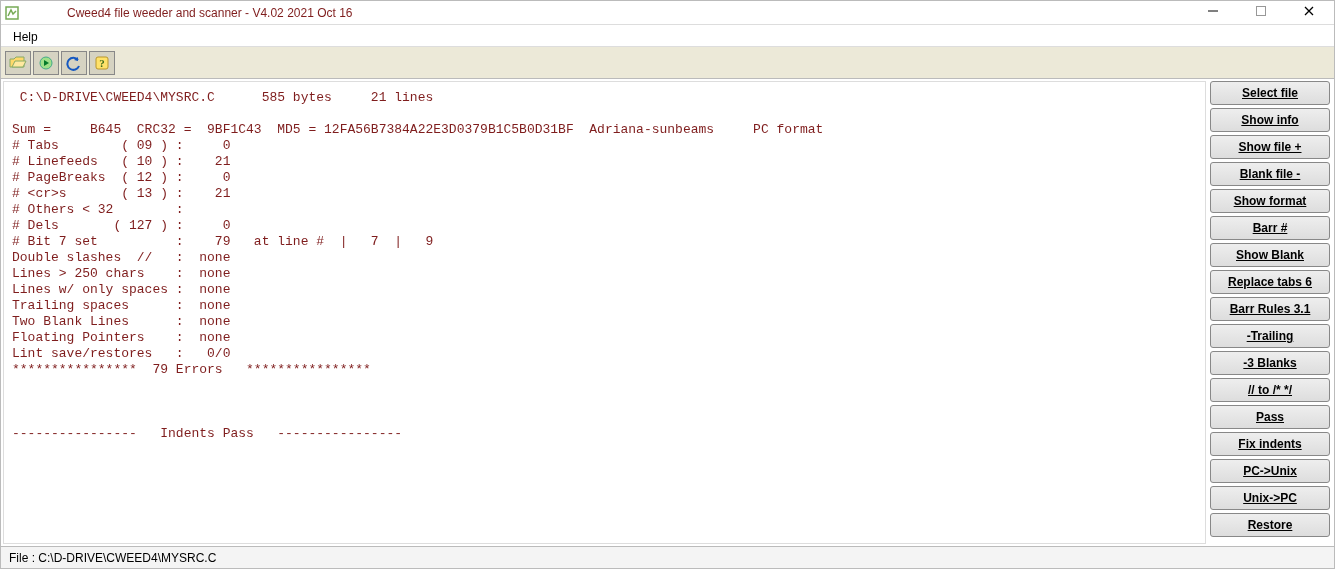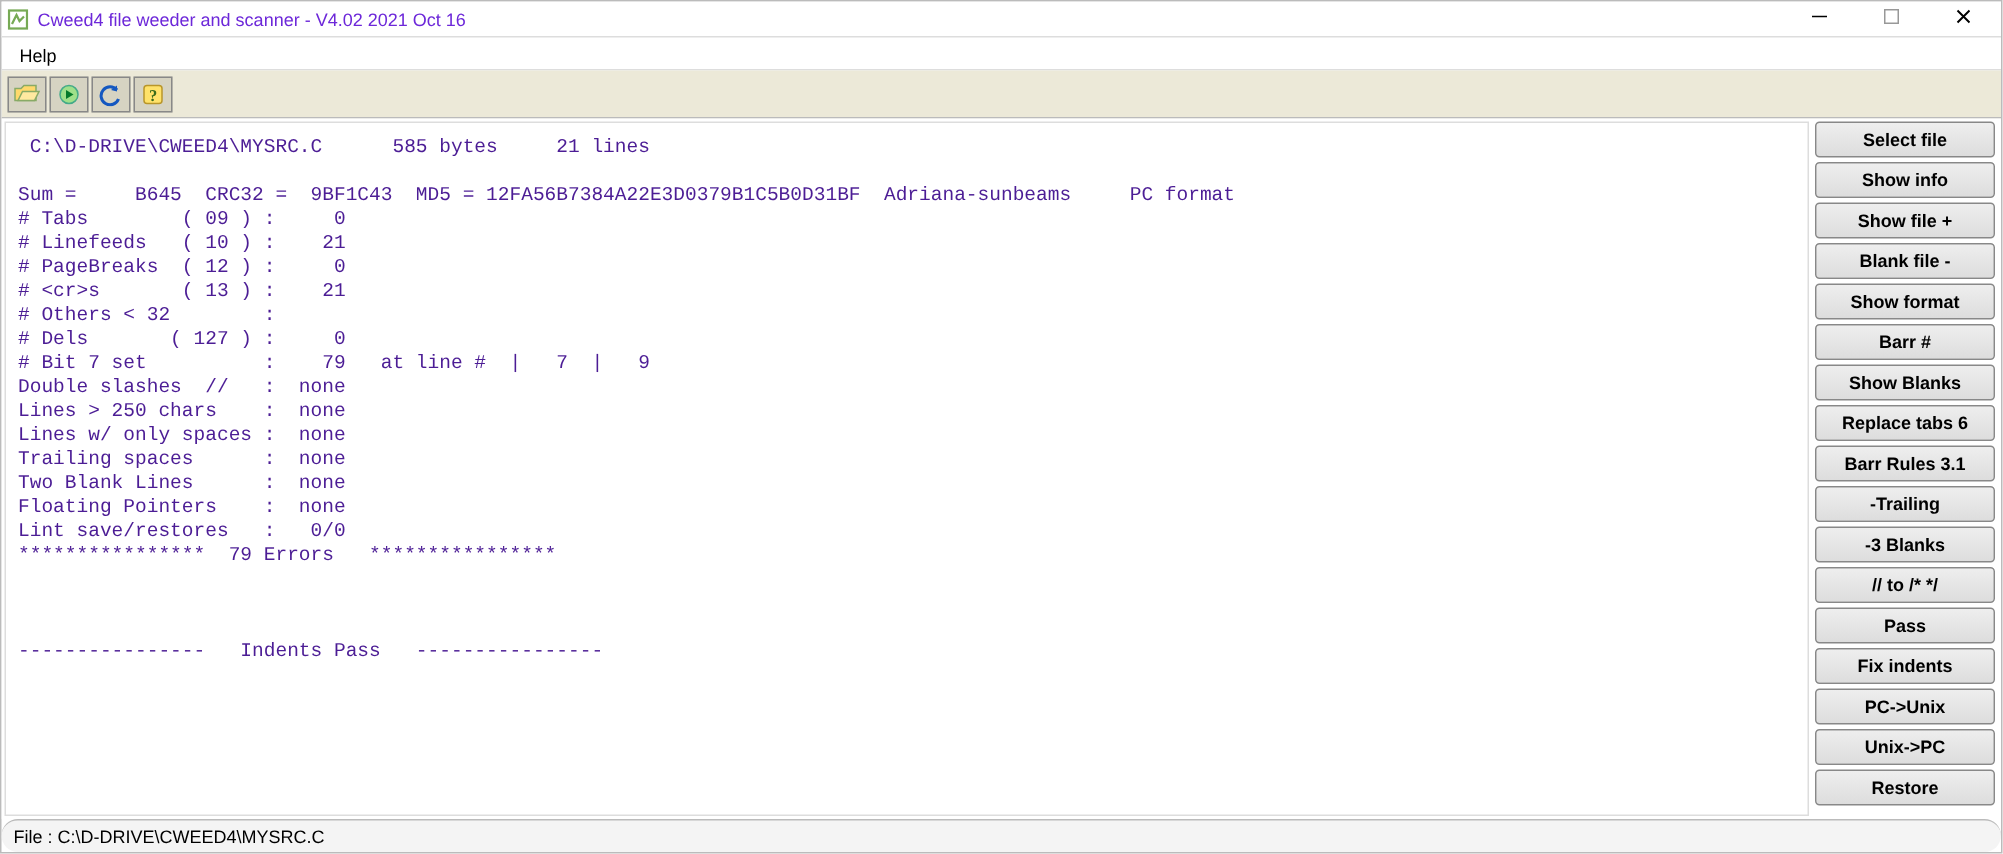--- a/index.html
+++ b/index.html
@@ -20,21 +20,21 @@
     height: 24px;
     padding: 0 4px;
     background: #fff;
     border-bottom: 1px solid #ddd;
   }
   .titlebar .app-icon {
     width: 14px; height: 14px;
     margin-right: 6px;
     display: inline-block;
   }
-  .titlebar .title-text { flex: 1; color: #6d28d9; }
+  .titlebar .title-text { flex: 1; color: #7f1d1d; margin-left: 42px; }
   .win-controls { display: flex; gap: 18px; margin-right: 6px; }
   .win-btn { width: 30px; text-align: center; font-size: 13px; cursor: default; }
   .menubar {
     height: 22px;
     display: flex;
     align-items: flex-end;
     padding: 0 6px;
     border-bottom: 1px solid #ddd;
   }
   .menu-item { padding: 2px 6px; cursor: default; }
@@ -62,21 +62,21 @@
     overflow: hidden;
     background: #fff;
   }
   .content {
     flex: 1;
     padding: 8px 4px 4px 8px;
     font-family: "Courier New", monospace;
     font-size: 13px;
     line-height: 16px;
     white-space: pre;
-    color: #4c1d95;
+    color: #7f1d1d;
     overflow: auto;
     border: 1px solid #ddd;
     margin: 2px;
   }
   .side-panel {
     width: 126px;
     padding: 2px 4px 2px 2px;
     display: flex;
     flex-direction: column;
     gap: 3px;
@@ -88,30 +88,30 @@
     font-family: Tahoma, sans-serif;
     background: linear-gradient(#eee, #ddd);
     border: 1px solid #888;
     border-radius: 3px;
     cursor: default;
     text-align: left;
     display: flex;
     align-items: center;
     justify-content: center;
     color: #000;
+    text-decoration: underline;
   }
   .statusbar {
     height: 22px;
     border-top: 1px solid #bbb;
     display: flex;
     align-items: center;
     padding: 0 8px;
     font-size: 12px;
     background: #f4f4f4;
-    border-radius: 11px;
   }
 </style>
 </head>
 <body>
 
 <div class="titlebar">
   <span class="app-icon">
     <svg width="14" height="14" viewBox="0 0 14 14">
       <rect x="1" y="1" width="12" height="12" fill="none" stroke="#7a5" stroke-width="1.5"></rect>
       <path d="M3 10 L6 4 L8 8 L11 5" fill="none" stroke="#7a5" stroke-width="1.5"></path>
@@ -191,21 +191,21 @@
 
 
 ----------------   Indents Pass   ----------------</div>
   <div class="side-panel">
     <div class="side-btn">Select file</div>
     <div class="side-btn">Show info</div>
     <div class="side-btn">Show file +</div>
     <div class="side-btn">Blank file -</div>
     <div class="side-btn">Show format</div>
     <div class="side-btn">Barr #</div>
-    <div class="side-btn">Show Blanks</div>
+    <div class="side-btn">Show Blank</div>
     <div class="side-btn">Replace tabs 6</div>
     <div class="side-btn">Barr Rules 3.1</div>
     <div class="side-btn">-Trailing</div>
     <div class="side-btn">-3 Blanks</div>
     <div class="side-btn">// to /* */</div>
     <div class="side-btn">Pass</div>
     <div class="side-btn">Fix indents</div>
     <div class="side-btn">PC-&gt;Unix</div>
     <div class="side-btn">Unix-&gt;PC</div>
     <div class="side-btn">Restore</div>

